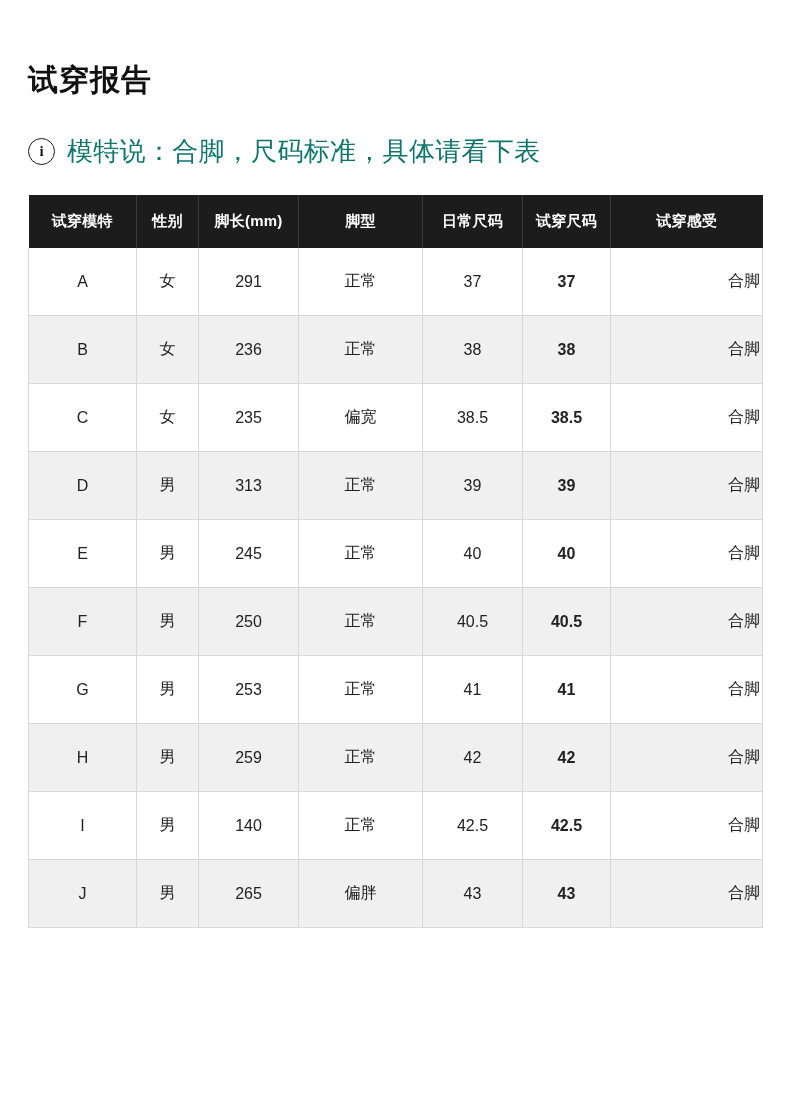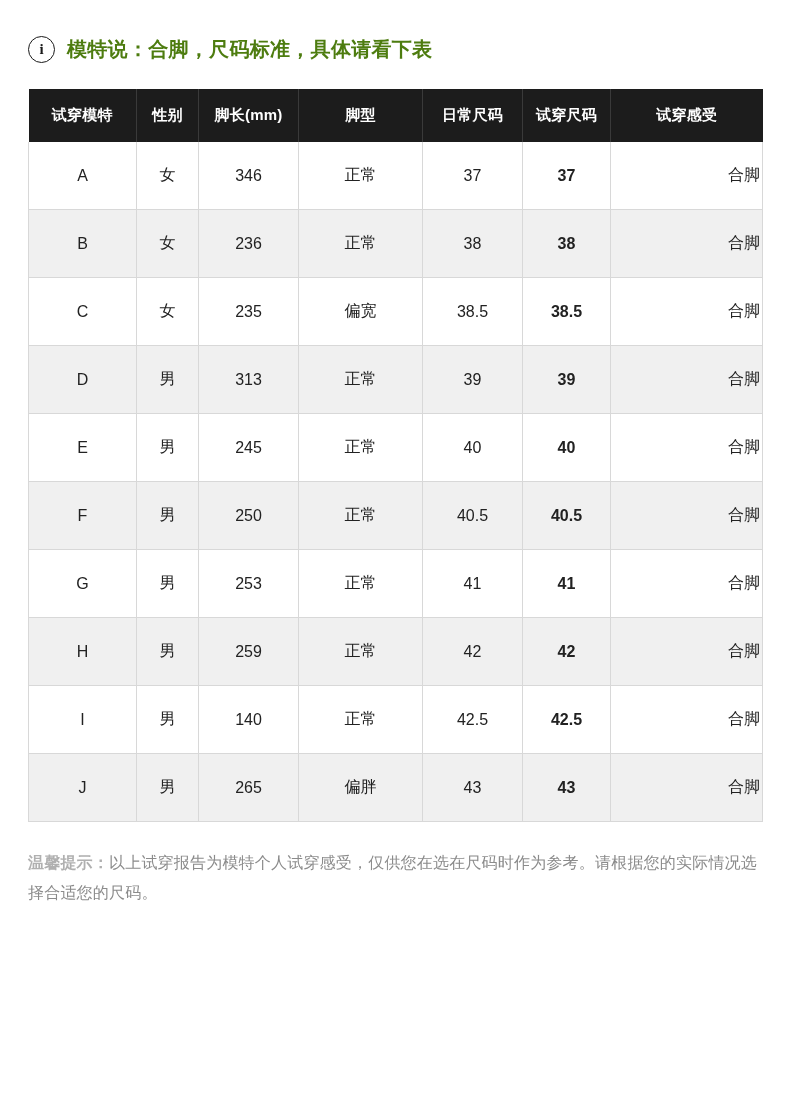--- a/index.html
+++ b/index.html
@@ -45,23 +45,23 @@
     justify-content: center;
     font-size: 15px;
     font-weight: bold;
     font-family: "Liberation Serif", serif;
     line-height: 1;
     flex: 0 0 auto;
     margin-right: 12px;
     color: #1a1a1a;
   }
   .subtitle-text {
-    font-size: 20px;
-    font-weight: bold;
-    color: #4d7c0f;
+    font-size: 26px;
+    font-weight: normal;
+    color: #0f766e;
     letter-spacing: 0.3px;
   }
   table.fit-table {
     border-collapse: collapse;
     width: 734px;
     table-layout: fixed;
     font-size: 15px;
   }
   table.fit-table thead th {
     background: #1c1c1c;
@@ -119,20 +119,21 @@
   .note .note-label {
     color: #b0b0b0;
     font-weight: bold;
   }
 </style>
 </head>
 <body>
 
 <div class="page">
 
+  <h1 class="title">试穿报告</h1>
 
   <div class="subtitle-row">
     <span class="info-icon">i</span>
     <span class="subtitle-text">模特说：合脚，尺码标准，具体请看下表</span>
   </div>
 
   <table class="fit-table">
     <colgroup>
       <col style="width:108px">
       <col style="width:62px">
@@ -150,21 +151,21 @@
         <th>脚型</th>
         <th>日常尺码</th>
         <th>试穿尺码</th>
         <th>试穿感受</th>
       </tr>
     </thead>
     <tbody>
       <tr class="plain">
         <td>A</td>
         <td>女</td>
-        <td>346</td>
+        <td>291</td>
         <td>正常</td>
         <td>37</td>
         <td class="trial-size">37</td>
         <td class="feel">合脚</td>
       </tr>
       <tr class="alt">
         <td>B</td>
         <td>女</td>
         <td>236</td>
         <td>正常</td>
@@ -240,17 +241,14 @@
         <td>男</td>
         <td>265</td>
         <td>偏胖</td>
         <td>43</td>
         <td class="trial-size">43</td>
         <td class="feel">合脚</td>
       </tr>
     </tbody>
   </table>
 
-  <p class="note">
-    <span class="note-label">温馨提示：</span><span>以上试穿报告为模特个人试穿感受，仅供您在选在尺码时作为参考。请根据您的实际情况选择合适您的尺码。</span>
-  </p>
 
 </div>
 
 </body></html>

